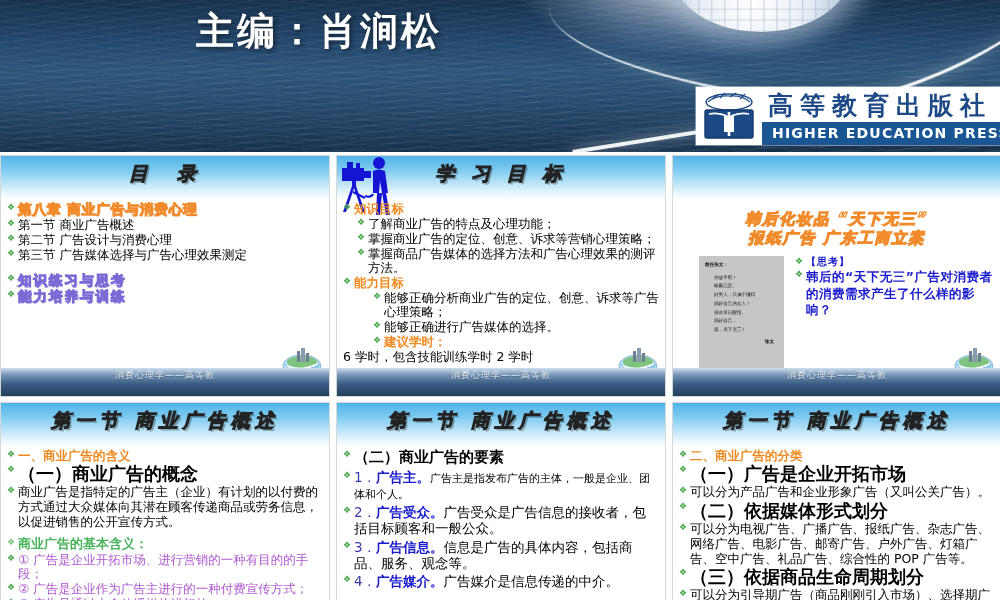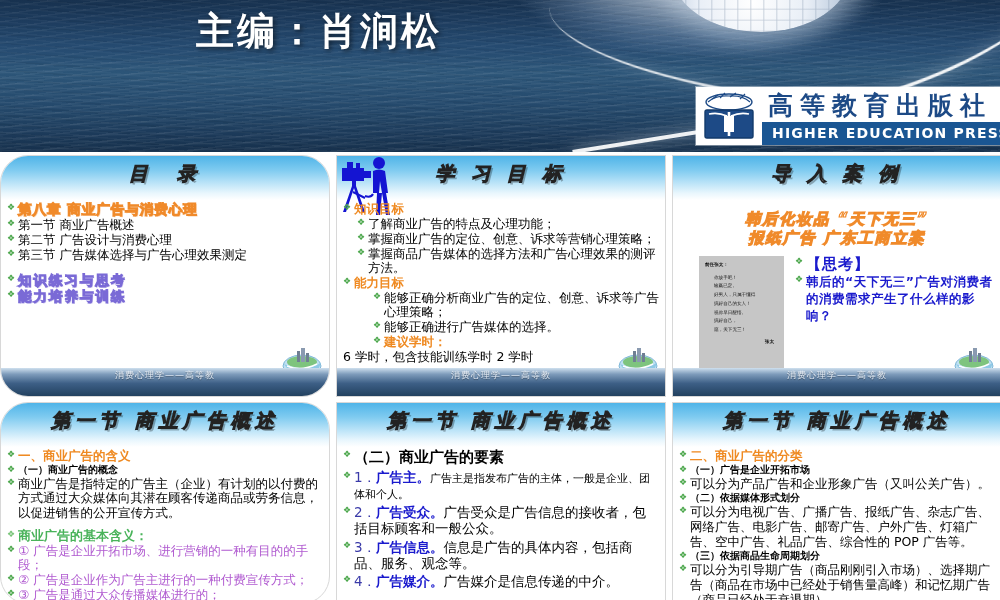--- a/index.html
+++ b/index.html
@@ -83,21 +83,21 @@
   }
 
   
   .grid{
     position:absolute;left:0;top:155px;width:1000px;height:445px;
   }
   .slide{
     position:absolute;width:328px;height:240px;overflow:hidden;
     background:#ffffff;border:1px solid #d8d8d8;
   }
-  .slide.c1{left:0;border-radius:28px;}
+  .slide.c1{left:0;}
   .slide.c2{left:336px;}
   .slide.c3{left:672px;width:328px;}
   .slide.r1{top:0;}
   .slide.r2{top:247px;height:200px;}
 
   .sl-head{
     position:absolute;left:0;top:0;right:0;height:44px;
     background:linear-gradient(180deg,#4fb4e8 0%,#7fcbf0 32%,#bce4f8 62%,#e8f6fd 84%,#ffffff 100%);
   }
   .sl-title{
@@ -126,21 +126,21 @@
     position:absolute;right:6px;bottom:18px;width:42px;height:34px;
   }
 
   
   .ln{display:flex;align-items:flex-start;margin:0 0 1px 0;line-height:1.12;}
   .bl{flex:0 0 auto;width:11px;font-size:9px;color:#4aa64a;line-height:1.3;}
   .bl.sp{color:#78c478;}
   .tx{flex:1 1 auto;}
 
   .t-black{color:#000;font-size:12.5px;}
-  .t-black-b{color:#000;font-size:10px;font-weight:bold;}
+  .t-black-b{color:#000;font-size:18px;font-weight:bold;}
   .t-orange{color:#ef8a22;font-size:12.5px;font-weight:bold;}
   .t-blue{color:#1a1acd;font-size:12.5px;font-weight:bold;}
   .t-green{color:#49b35a;font-size:13px;font-weight:bold;}
   .t-violet{color:#b05ad0;font-size:12.5px;}
 
   
   .outline-orange{
     color:#fff;-webkit-text-stroke:1.1px #f08a2a;
     font-weight:bold;font-size:13.5px;letter-spacing:1px;
     text-shadow:1px 1px 0 rgba(240,138,42,.35);
@@ -163,21 +163,21 @@
   .letter-box{
     position:absolute;left:26px;top:100px;width:85px;height:122px;
     background:#c6c6c6;padding:5px 6px;box-sizing:border-box;
     font-size:4.6px;line-height:1.9;color:#111;
   }
   .letter-box .to{font-weight:bold;margin-bottom:4px;}
   .letter-box .lp{padding-left:9px;}
   .letter-box .sg{text-align:right;padding-right:4px;margin-top:3px;font-weight:bold;}
   .think-area{position:absolute;left:122px;top:100px;right:6px;}
   .think-t{
-    color:#1a1acd;font-weight:bold;font-size:15px;letter-spacing:1px;
+    color:#1a1acd;font-weight:bold;font-size:10px;letter-spacing:1px;
   }
   .think-q{
     color:#1a1acd;font-weight:bold;font-size:12.5px;line-height:1.35;letter-spacing:.5px;
   }
 
   .ind1{margin-left:14px;}
   .ind2{margin-left:30px;}
   .para{line-height:1.18;}
 </style>
 </head>
@@ -321,21 +321,20 @@
         <rect x="25" y="9" width="3" height="9" fill="#6f7f93"></rect>
         <path d="M6 22 q14 6 30 -2" fill="none" stroke="#ffffff" stroke-width="1.4"></path>
       </svg>
       <div class="sl-foot">
         <div class="ft">消费心理学——高等教</div>
       </div>
     </div>
 
     <div class="slide c3 r1">
       <div class="sl-head"></div>
-      <div class="sl-title">导 入 案 例</div>
       <div class="sl-body">
         <div class="case-headline">
           <div>韩后化妆品 “天下无三”</div>
           <div>报纸广告 广东工商立案</div>
         </div>
       </div>
 
       <div class="letter-box">
         <div class="to">前任张太：</div>
         <div class="lp">你放手吧！</div>

